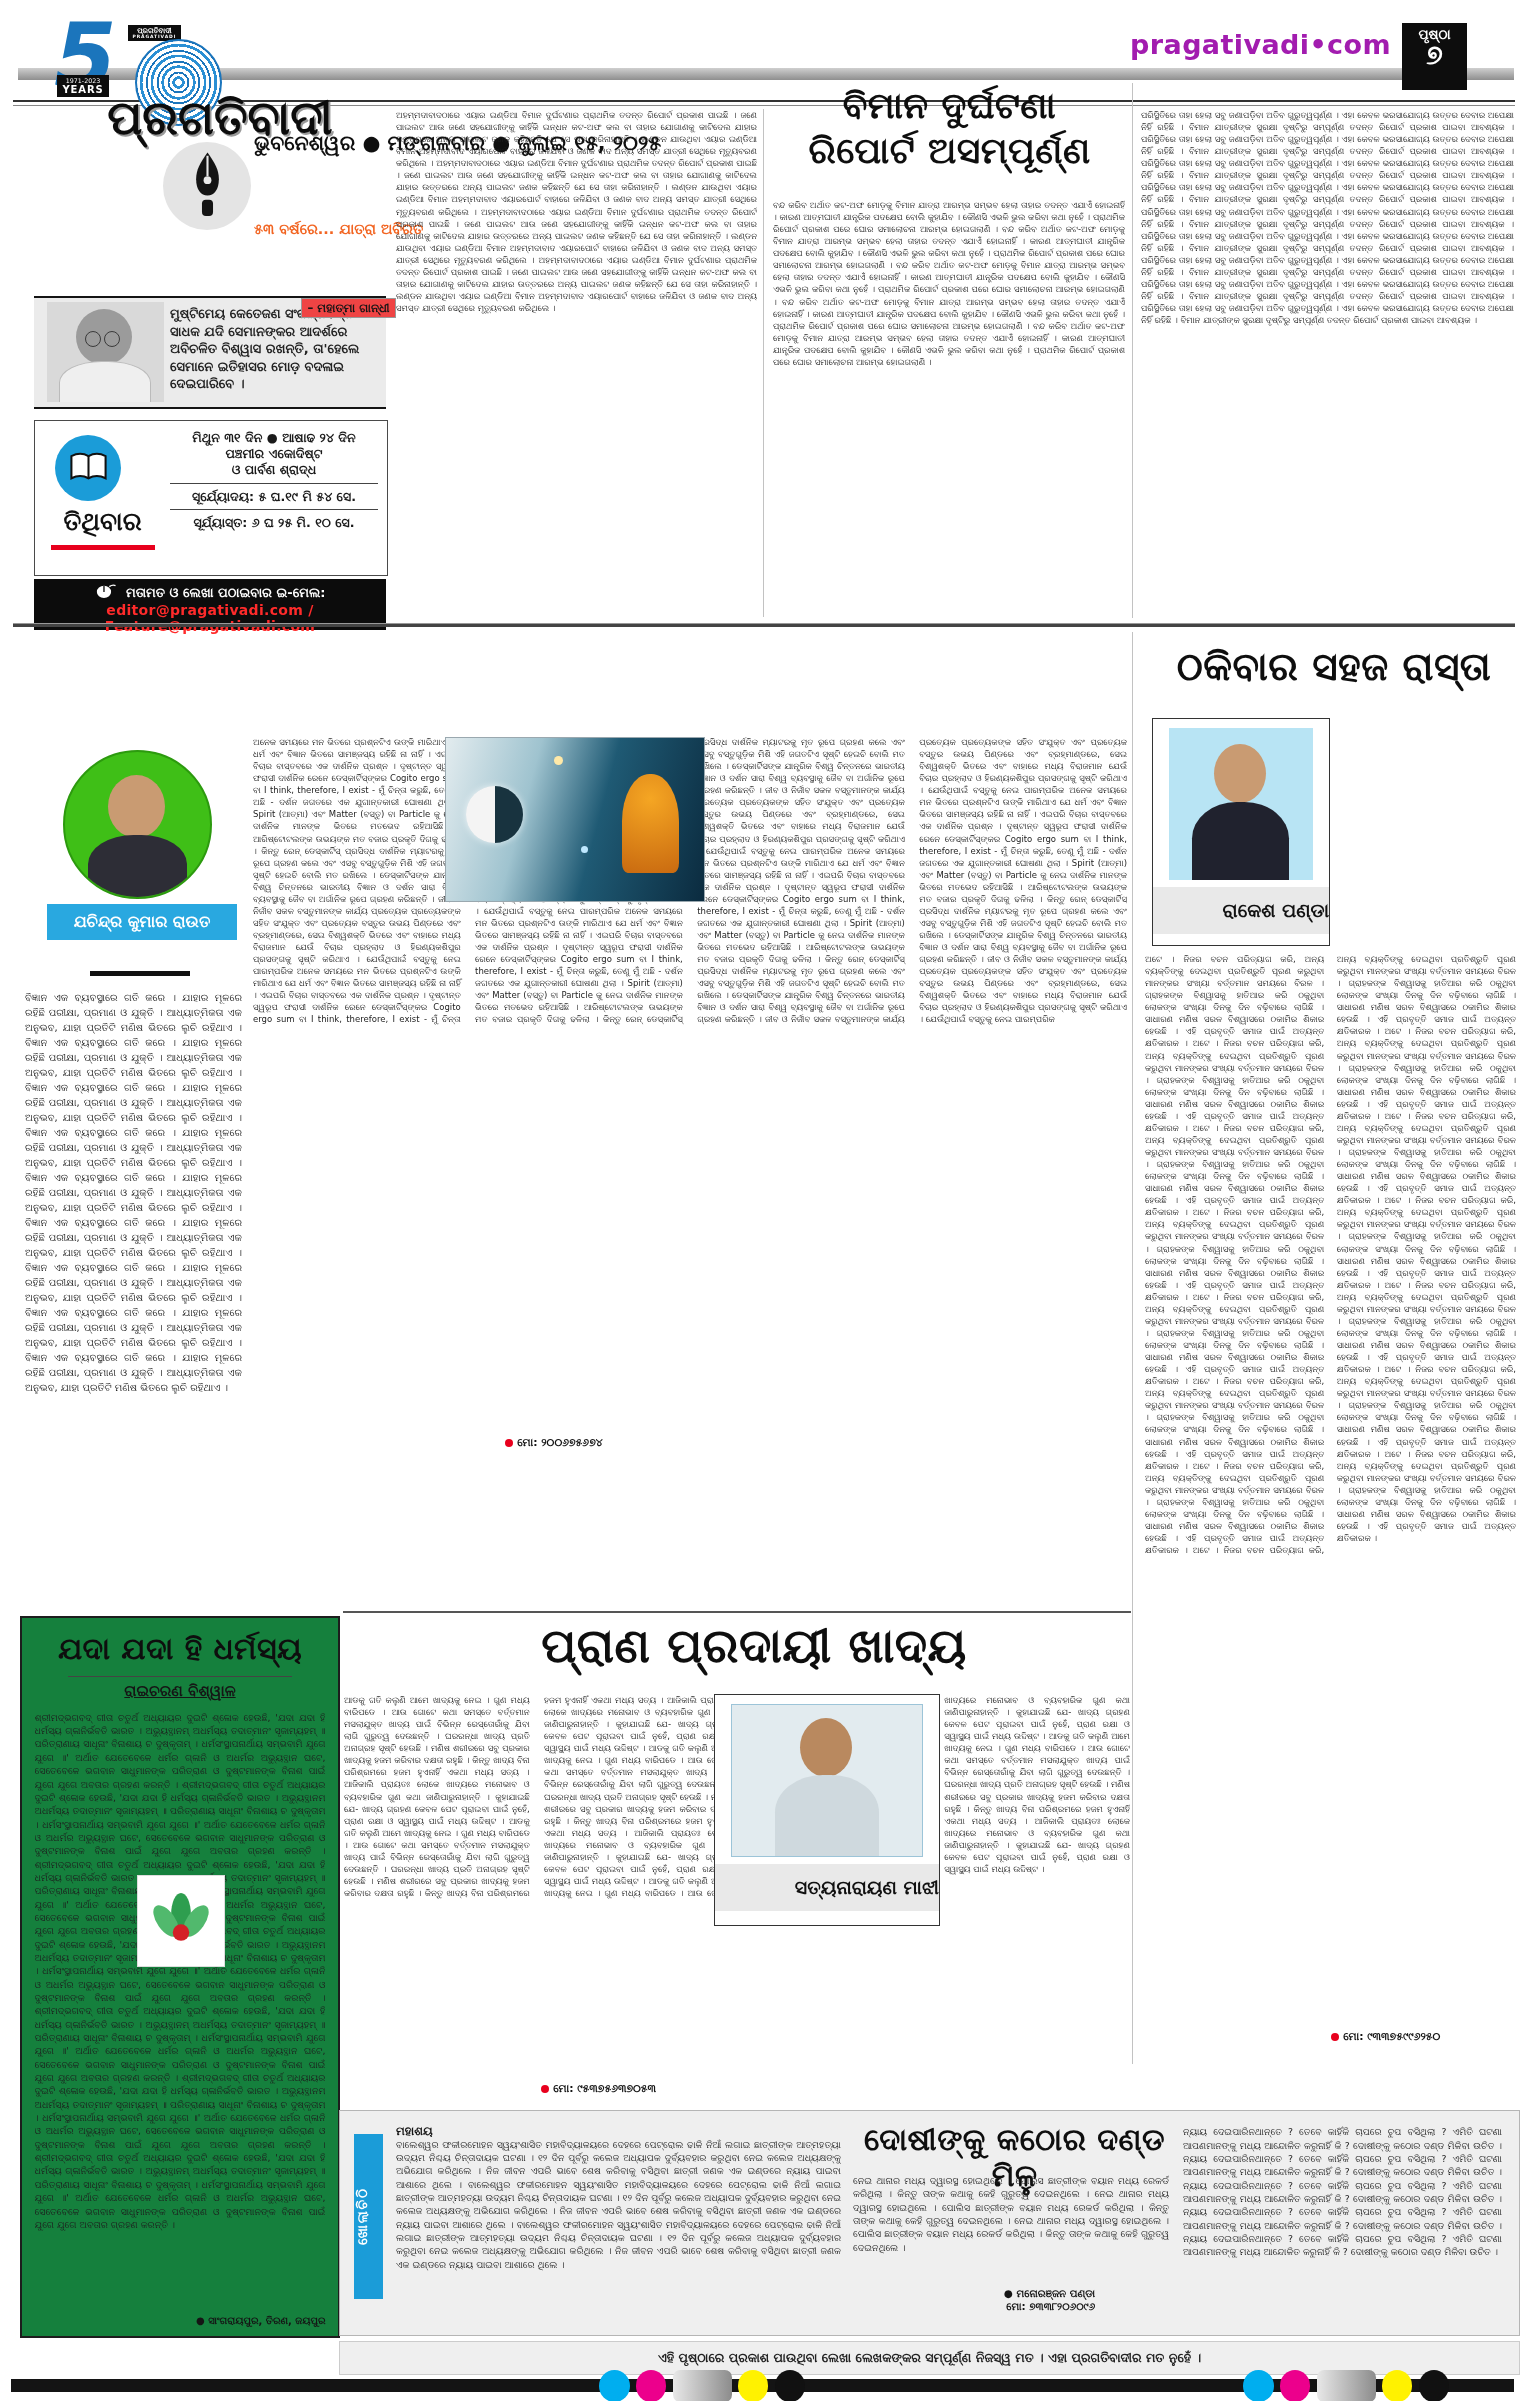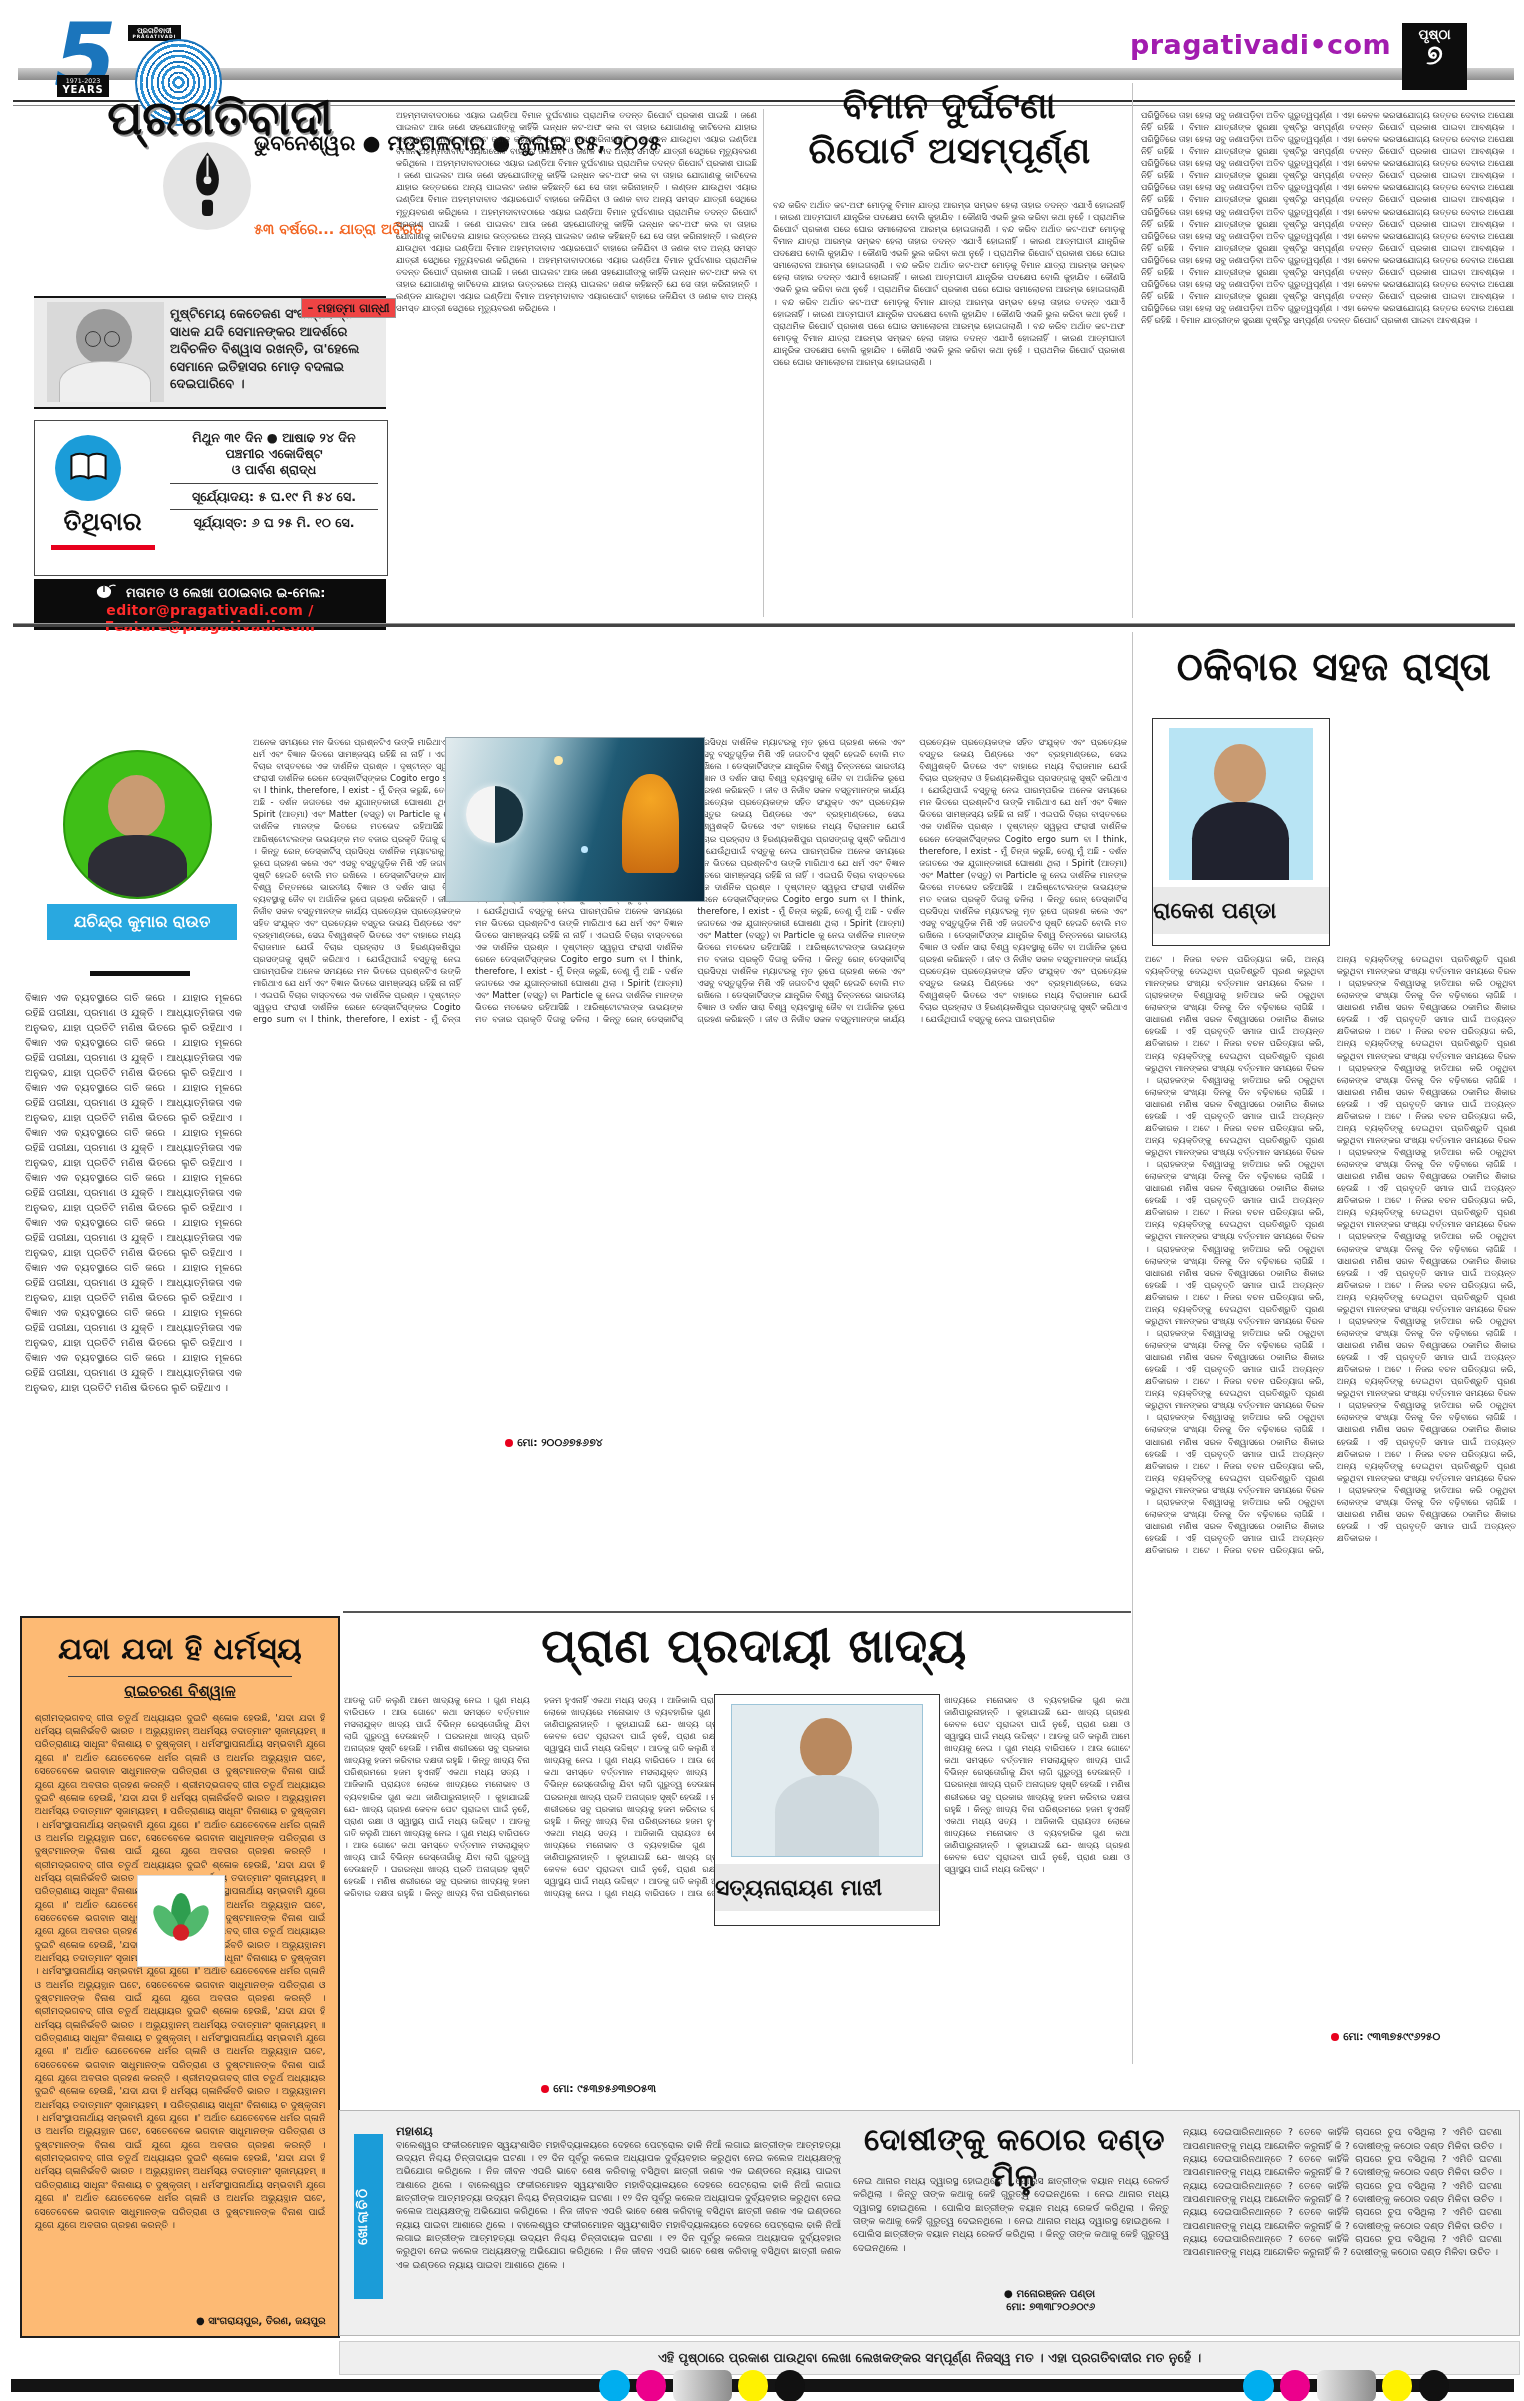--- a/index.html
+++ b/index.html
@@ -26,21 +26,21 @@
   .quote{font-weight:700;font-size:13px;line-height:1.35;color:#222;}
   .credit-chip{background:#ef4444;border:0.9px solid #9a9a9a;font-weight:700;font-size:11.7px;padding:1.8px 5.4px;text-align:right;}
   .tithibox{border:1.8px solid #4a4a4a;background:#fff;}
   .tithi-title{font-weight:900;font-size:25px;color:#111;}
   .tithi-line{font-weight:700;font-size:12.6px;color:#1a1a1a;text-align:center;}
   .redbar{background:#e8001d;height:5.4px;}
   .emailbar{background:#0c0c0c;color:#fff;}
   .emailbar .l1{font-weight:700;font-size:13px;color:#fff;}
   .emailbar .l2{font-weight:800;font-size:14px;color:#ff2b2b;letter-spacing:0.3px;}
   .nameplate{background:#29a8e0;color:#fff;font-weight:800;font-size:16px;text-align:center;line-height:2.2;}
-  .namebox{background:#e9e9e9;color:#111;font-weight:900;font-size:22px;text-align:left;}
+  .namebox{background:#e9e9e9;color:#111;font-weight:900;font-size:19px;text-align:right;}
   .photo-frame{background:#fff;border:0.9px solid #7fb6d9;}
   .portrait{position:relative;overflow:hidden;}
   .portrait .head{position:absolute;border-radius:50%;}
   .portrait .torso{position:absolute;border-radius:46% 46% 0 0;}
   .strip-vert{background:#1b9cd8;color:#fff;writing-mode:vertical-rl;transform:rotate(180deg);
               text-align:center;font-weight:800;font-size:13.5px;letter-spacing:1.8px;}
   .lettersbox{background:#efefef;border:0.9px solid #b5b5b5;}
   .disclaimer{background:#efefef;border:0.9px solid #cccccc;font-weight:700;font-size:12.6px;color:#222;
               display:flex;align-items:center;justify-content:center;}
   .cmyk{display:flex;align-items:center;gap:6.3px;}
@@ -173,21 +173,21 @@
       <div class="head" style="left:45px;top:16px;width:52px;height:59px;background:#c99b72;"></div>
       <div class="torso" style="left:23px;top:74px;width:97px;height:79px;background:#20222e;"></div>
     </div>
     <div class="namebox" style="margin-top:7.2px;height:47px;line-height:47px;">ରାକେଶ ପଣ୍ଡା</div>
   </div>
   <div class="abs body-txt just cols2" style="left:1145px;top:953px;width:371px;height:1067px;">ଅଟେ । ନିଜର ବଚନ ପରିତ୍ୟାଗ କରି, ଅନ୍ୟ ବ୍ୟକ୍ତିଙ୍କୁ ଦେଇଥିବା ପ୍ରତିଶ୍ରୁତି ପୂରଣ କରୁଥିବା ମାନଙ୍କର ସଂଖ୍ୟା ବର୍ତ୍ତମାନ ସମୟରେ ବିରଳ । ଗ୍ରାହକଙ୍କ ବିଶ୍ୱାସକୁ ହାତିଆର କରି ଠକୁଥିବା ଲୋକଙ୍କ ସଂଖ୍ୟା ଦିନକୁ ଦିନ ବଢ଼ିବାରେ ଲାଗିଛି । ସାଧାରଣ ମଣିଷ ସରଳ ବିଶ୍ୱାସରେ ଠକାମିର ଶିକାର ହେଉଛି । ଏହି ପ୍ରବୃତ୍ତି ସମାଜ ପାଇଁ ଅତ୍ୟନ୍ତ କ୍ଷତିକାରକ । ଅଟେ । ନିଜର ବଚନ ପରିତ୍ୟାଗ କରି, ଅନ୍ୟ ବ୍ୟକ୍ତିଙ୍କୁ ଦେଇଥିବା ପ୍ରତିଶ୍ରୁତି ପୂରଣ କରୁଥିବା ମାନଙ୍କର ସଂଖ୍ୟା ବର୍ତ୍ତମାନ ସମୟରେ ବିରଳ । ଗ୍ରାହକଙ୍କ ବିଶ୍ୱାସକୁ ହାତିଆର କରି ଠକୁଥିବା ଲୋକଙ୍କ ସଂଖ୍ୟା ଦିନକୁ ଦିନ ବଢ଼ିବାରେ ଲାଗିଛି । ସାଧାରଣ ମଣିଷ ସରଳ ବିଶ୍ୱାସରେ ଠକାମିର ଶିକାର ହେଉଛି । ଏହି ପ୍ରବୃତ୍ତି ସମାଜ ପାଇଁ ଅତ୍ୟନ୍ତ କ୍ଷତିକାରକ । ଅଟେ । ନିଜର ବଚନ ପରିତ୍ୟାଗ କରି, ଅନ୍ୟ ବ୍ୟକ୍ତିଙ୍କୁ ଦେଇଥିବା ପ୍ରତିଶ୍ରୁତି ପୂରଣ କରୁଥିବା ମାନଙ୍କର ସଂଖ୍ୟା ବର୍ତ୍ତମାନ ସମୟରେ ବିରଳ । ଗ୍ରାହକଙ୍କ ବିଶ୍ୱାସକୁ ହାତିଆର କରି ଠକୁଥିବା ଲୋକଙ୍କ ସଂଖ୍ୟା ଦିନକୁ ଦିନ ବଢ଼ିବାରେ ଲାଗିଛି । ସାଧାରଣ ମଣିଷ ସରଳ ବିଶ୍ୱାସରେ ଠକାମିର ଶିକାର ହେଉଛି । ଏହି ପ୍ରବୃତ୍ତି ସମାଜ ପାଇଁ ଅତ୍ୟନ୍ତ କ୍ଷତିକାରକ । ଅଟେ । ନିଜର ବଚନ ପରିତ୍ୟାଗ କରି, ଅନ୍ୟ ବ୍ୟକ୍ତିଙ୍କୁ ଦେଇଥିବା ପ୍ରତିଶ୍ରୁତି ପୂରଣ କରୁଥିବା ମାନଙ୍କର ସଂଖ୍ୟା ବର୍ତ୍ତମାନ ସମୟରେ ବିରଳ । ଗ୍ରାହକଙ୍କ ବିଶ୍ୱାସକୁ ହାତିଆର କରି ଠକୁଥିବା ଲୋକଙ୍କ ସଂଖ୍ୟା ଦିନକୁ ଦିନ ବଢ଼ିବାରେ ଲାଗିଛି । ସାଧାରଣ ମଣିଷ ସରଳ ବିଶ୍ୱାସରେ ଠକାମିର ଶିକାର ହେଉଛି । ଏହି ପ୍ରବୃତ୍ତି ସମାଜ ପାଇଁ ଅତ୍ୟନ୍ତ କ୍ଷତିକାରକ । ଅଟେ । ନିଜର ବଚନ ପରିତ୍ୟାଗ କରି, ଅନ୍ୟ ବ୍ୟକ୍ତିଙ୍କୁ ଦେଇଥିବା ପ୍ରତିଶ୍ରୁତି ପୂରଣ କରୁଥିବା ମାନଙ୍କର ସଂଖ୍ୟା ବର୍ତ୍ତମାନ ସମୟରେ ବିରଳ । ଗ୍ରାହକଙ୍କ ବିଶ୍ୱାସକୁ ହାତିଆର କରି ଠକୁଥିବା ଲୋକଙ୍କ ସଂଖ୍ୟା ଦିନକୁ ଦିନ ବଢ଼ିବାରେ ଲାଗିଛି । ସାଧାରଣ ମଣିଷ ସରଳ ବିଶ୍ୱାସରେ ଠକାମିର ଶିକାର ହେଉଛି । ଏହି ପ୍ରବୃତ୍ତି ସମାଜ ପାଇଁ ଅତ୍ୟନ୍ତ କ୍ଷତିକାରକ । ଅଟେ । ନିଜର ବଚନ ପରିତ୍ୟାଗ କରି, ଅନ୍ୟ ବ୍ୟକ୍ତିଙ୍କୁ ଦେଇଥିବା ପ୍ରତିଶ୍ରୁତି ପୂରଣ କରୁଥିବା ମାନଙ୍କର ସଂଖ୍ୟା ବର୍ତ୍ତମାନ ସମୟରେ ବିରଳ । ଗ୍ରାହକଙ୍କ ବିଶ୍ୱାସକୁ ହାତିଆର କରି ଠକୁଥିବା ଲୋକଙ୍କ ସଂଖ୍ୟା ଦିନକୁ ଦିନ ବଢ଼ିବାରେ ଲାଗିଛି । ସାଧାରଣ ମଣିଷ ସରଳ ବିଶ୍ୱାସରେ ଠକାମିର ଶିକାର ହେଉଛି । ଏହି ପ୍ରବୃତ୍ତି ସମାଜ ପାଇଁ ଅତ୍ୟନ୍ତ କ୍ଷତିକାରକ । ଅଟେ । ନିଜର ବଚନ ପରିତ୍ୟାଗ କରି, ଅନ୍ୟ ବ୍ୟକ୍ତିଙ୍କୁ ଦେଇଥିବା ପ୍ରତିଶ୍ରୁତି ପୂରଣ କରୁଥିବା ମାନଙ୍କର ସଂଖ୍ୟା ବର୍ତ୍ତମାନ ସମୟରେ ବିରଳ । ଗ୍ରାହକଙ୍କ ବିଶ୍ୱାସକୁ ହାତିଆର କରି ଠକୁଥିବା ଲୋକଙ୍କ ସଂଖ୍ୟା ଦିନକୁ ଦିନ ବଢ଼ିବାରେ ଲାଗିଛି । ସାଧାରଣ ମଣିଷ ସରଳ ବିଶ୍ୱାସରେ ଠକାମିର ଶିକାର ହେଉଛି । ଏହି ପ୍ରବୃତ୍ତି ସମାଜ ପାଇଁ ଅତ୍ୟନ୍ତ କ୍ଷତିକାରକ । ଅଟେ । ନିଜର ବଚନ ପରିତ୍ୟାଗ କରି, ଅନ୍ୟ ବ୍ୟକ୍ତିଙ୍କୁ ଦେଇଥିବା ପ୍ରତିଶ୍ରୁତି ପୂରଣ କରୁଥିବା ମାନଙ୍କର ସଂଖ୍ୟା ବର୍ତ୍ତମାନ ସମୟରେ ବିରଳ । ଗ୍ରାହକଙ୍କ ବିଶ୍ୱାସକୁ ହାତିଆର କରି ଠକୁଥିବା ଲୋକଙ୍କ ସଂଖ୍ୟା ଦିନକୁ ଦିନ ବଢ଼ିବାରେ ଲାଗିଛି । ସାଧାରଣ ମଣିଷ ସରଳ ବିଶ୍ୱାସରେ ଠକାମିର ଶିକାର ହେଉଛି । ଏହି ପ୍ରବୃତ୍ତି ସମାଜ ପାଇଁ ଅତ୍ୟନ୍ତ କ୍ଷତିକାରକ । ଅଟେ । ନିଜର ବଚନ ପରିତ୍ୟାଗ କରି, ଅନ୍ୟ ବ୍ୟକ୍ତିଙ୍କୁ ଦେଇଥିବା ପ୍ରତିଶ୍ରୁତି ପୂରଣ କରୁଥିବା ମାନଙ୍କର ସଂଖ୍ୟା ବର୍ତ୍ତମାନ ସମୟରେ ବିରଳ । ଗ୍ରାହକଙ୍କ ବିଶ୍ୱାସକୁ ହାତିଆର କରି ଠକୁଥିବା ଲୋକଙ୍କ ସଂଖ୍ୟା ଦିନକୁ ଦିନ ବଢ଼ିବାରେ ଲାଗିଛି । ସାଧାରଣ ମଣିଷ ସରଳ ବିଶ୍ୱାସରେ ଠକାମିର ଶିକାର ହେଉଛି । ଏହି ପ୍ରବୃତ୍ତି ସମାଜ ପାଇଁ ଅତ୍ୟନ୍ତ କ୍ଷତିକାରକ । ଅଟେ । ନିଜର ବଚନ ପରିତ୍ୟାଗ କରି, ଅନ୍ୟ ବ୍ୟକ୍ତିଙ୍କୁ ଦେଇଥିବା ପ୍ରତିଶ୍ରୁତି ପୂରଣ କରୁଥିବା ମାନଙ୍କର ସଂଖ୍ୟା ବର୍ତ୍ତମାନ ସମୟରେ ବିରଳ । ଗ୍ରାହକଙ୍କ ବିଶ୍ୱାସକୁ ହାତିଆର କରି ଠକୁଥିବା ଲୋକଙ୍କ ସଂଖ୍ୟା ଦିନକୁ ଦିନ ବଢ଼ିବାରେ ଲାଗିଛି । ସାଧାରଣ ମଣିଷ ସରଳ ବିଶ୍ୱାସରେ ଠକାମିର ଶିକାର ହେଉଛି । ଏହି ପ୍ରବୃତ୍ତି ସମାଜ ପାଇଁ ଅତ୍ୟନ୍ତ କ୍ଷତିକାରକ । ଅଟେ । ନିଜର ବଚନ ପରିତ୍ୟାଗ କରି, ଅନ୍ୟ ବ୍ୟକ୍ତିଙ୍କୁ ଦେଇଥିବା ପ୍ରତିଶ୍ରୁତି ପୂରଣ କରୁଥିବା ମାନଙ୍କର ସଂଖ୍ୟା ବର୍ତ୍ତମାନ ସମୟରେ ବିରଳ । ଗ୍ରାହକଙ୍କ ବିଶ୍ୱାସକୁ ହାତିଆର କରି ଠକୁଥିବା ଲୋକଙ୍କ ସଂଖ୍ୟା ଦିନକୁ ଦିନ ବଢ଼ିବାରେ ଲାଗିଛି । ସାଧାରଣ ମଣିଷ ସରଳ ବିଶ୍ୱାସରେ ଠକାମିର ଶିକାର ହେଉଛି । ଏହି ପ୍ରବୃତ୍ତି ସମାଜ ପାଇଁ ଅତ୍ୟନ୍ତ କ୍ଷତିକାରକ । ଅଟେ । ନିଜର ବଚନ ପରିତ୍ୟାଗ କରି, ଅନ୍ୟ ବ୍ୟକ୍ତିଙ୍କୁ ଦେଇଥିବା ପ୍ରତିଶ୍ରୁତି ପୂରଣ କରୁଥିବା ମାନଙ୍କର ସଂଖ୍ୟା ବର୍ତ୍ତମାନ ସମୟରେ ବିରଳ । ଗ୍ରାହକଙ୍କ ବିଶ୍ୱାସକୁ ହାତିଆର କରି ଠକୁଥିବା ଲୋକଙ୍କ ସଂଖ୍ୟା ଦିନକୁ ଦିନ ବଢ଼ିବାରେ ଲାଗିଛି । ସାଧାରଣ ମଣିଷ ସରଳ ବିଶ୍ୱାସରେ ଠକାମିର ଶିକାର ହେଉଛି । ଏହି ପ୍ରବୃତ୍ତି ସମାଜ ପାଇଁ ଅତ୍ୟନ୍ତ କ୍ଷତିକାରକ । ଅଟେ । ନିଜର ବଚନ ପରିତ୍ୟାଗ କରି, ଅନ୍ୟ ବ୍ୟକ୍ତିଙ୍କୁ ଦେଇଥିବା ପ୍ରତିଶ୍ରୁତି ପୂରଣ କରୁଥିବା ମାନଙ୍କର ସଂଖ୍ୟା ବର୍ତ୍ତମାନ ସମୟରେ ବିରଳ । ଗ୍ରାହକଙ୍କ ବିଶ୍ୱାସକୁ ହାତିଆର କରି ଠକୁଥିବା ଲୋକଙ୍କ ସଂଖ୍ୟା ଦିନକୁ ଦିନ ବଢ଼ିବାରେ ଲାଗିଛି । ସାଧାରଣ ମଣିଷ ସରଳ ବିଶ୍ୱାସରେ ଠକାମିର ଶିକାର ହେଉଛି । ଏହି ପ୍ରବୃତ୍ତି ସମାଜ ପାଇଁ ଅତ୍ୟନ୍ତ କ୍ଷତିକାରକ । ଅଟେ । ନିଜର ବଚନ ପରିତ୍ୟାଗ କରି, ଅନ୍ୟ ବ୍ୟକ୍ତିଙ୍କୁ ଦେଇଥିବା ପ୍ରତିଶ୍ରୁତି ପୂରଣ କରୁଥିବା ମାନଙ୍କର ସଂଖ୍ୟା ବର୍ତ୍ତମାନ ସମୟରେ ବିରଳ । ଗ୍ରାହକଙ୍କ ବିଶ୍ୱାସକୁ ହାତିଆର କରି ଠକୁଥିବା ଲୋକଙ୍କ ସଂଖ୍ୟା ଦିନକୁ ଦିନ ବଢ଼ିବାରେ ଲାଗିଛି । ସାଧାରଣ ମଣିଷ ସରଳ ବିଶ୍ୱାସରେ ଠକାମିର ଶିକାର ହେଉଛି । ଏହି ପ୍ରବୃତ୍ତି ସମାଜ ପାଇଁ ଅତ୍ୟନ୍ତ କ୍ଷତିକାରକ ।</div>
   <div class="abs phone-line" style="left:1328px;top:2029px;">
     <span class="reddot"></span><span>ମୋ: ୯୩୩୭୫୯୯୬୨୫୦</span>
   </div>
 
-  <div class="abs" style="left:20px;top:1616px;width:316px;height:718px;border:2.7px solid #1d1d1d;background:#fdba74;">
+  <div class="abs" style="left:20px;top:1616px;width:316px;height:718px;border:2.7px solid #1d1d1d;background:#15803d;">
     <div class="headline center" style="margin-top:12.6px;font-size:30px;">ଯଦା ଯଦା ହି ଧର୍ମସ୍ୟ</div>
     <div style="width:224px;margin:9px auto 0;border-top:1.3px solid #444;"></div>
     <div class="center" style="font-size:15.2px;font-weight:800;text-decoration:underline;margin-top:5.4px;">ରାଇଚରଣ ବିଶ୍ୱାଳ</div>
     <div class="body-txt just" style="margin:10.8px 12.6px 0;height:556px;font-size:9.4px;">ଶ୍ରୀମଦ୍ଭଗବଦ୍ ଗୀତା ଚତୁର୍ଥ ଅଧ୍ୟାୟର ଦୁଇଟି ଶ୍ଳୋକ ହେଉଛି, 'ଯଦା ଯଦା ହି ଧର୍ମସ୍ୟ ଗ୍ଳାନିର୍ଭବତି ଭାରତ । ଅଭ୍ୟୁତ୍ଥାନମ୍ ଅଧର୍ମସ୍ୟ ତଦାତ୍ମାନଂ ସୃଜାମ୍ୟହମ୍ ॥ ପରିତ୍ରାଣାୟ ସାଧୂନାଂ ବିନାଶାୟ ଚ ଦୁଷ୍କୃତାମ୍ । ଧର୍ମସଂସ୍ଥାପନାର୍ଥାୟ ସମ୍ଭବାମି ଯୁଗେ ଯୁଗେ ॥' ଅର୍ଥାତ ଯେତେବେଳେ ଧର୍ମର ଗ୍ଳାନି ଓ ଅଧର୍ମର ଅଭ୍ୟୁତ୍ଥାନ ଘଟେ, ସେତେବେଳେ ଭଗବାନ ସାଧୁମାନଙ୍କ ପରିତ୍ରାଣ ଓ ଦୁଷ୍ଟମାନଙ୍କ ବିନାଶ ପାଇଁ ଯୁଗେ ଯୁଗେ ଅବତାର ଗ୍ରହଣ କରନ୍ତି । ଶ୍ରୀମଦ୍ଭଗବଦ୍ ଗୀତା ଚତୁର୍ଥ ଅଧ୍ୟାୟର ଦୁଇଟି ଶ୍ଳୋକ ହେଉଛି, 'ଯଦା ଯଦା ହି ଧର୍ମସ୍ୟ ଗ୍ଳାନିର୍ଭବତି ଭାରତ । ଅଭ୍ୟୁତ୍ଥାନମ୍ ଅଧର୍ମସ୍ୟ ତଦାତ୍ମାନଂ ସୃଜାମ୍ୟହମ୍ ॥ ପରିତ୍ରାଣାୟ ସାଧୂନାଂ ବିନାଶାୟ ଚ ଦୁଷ୍କୃତାମ୍ । ଧର୍ମସଂସ୍ଥାପନାର୍ଥାୟ ସମ୍ଭବାମି ଯୁଗେ ଯୁଗେ ॥' ଅର୍ଥାତ ଯେତେବେଳେ ଧର୍ମର ଗ୍ଳାନି ଓ ଅଧର୍ମର ଅଭ୍ୟୁତ୍ଥାନ ଘଟେ, ସେତେବେଳେ ଭଗବାନ ସାଧୁମାନଙ୍କ ପରିତ୍ରାଣ ଓ ଦୁଷ୍ଟମାନଙ୍କ ବିନାଶ ପାଇଁ ଯୁଗେ ଯୁଗେ ଅବତାର ଗ୍ରହଣ କରନ୍ତି । ଶ୍ରୀମଦ୍ଭଗବଦ୍ ଗୀତା ଚତୁର୍ଥ ଅଧ୍ୟାୟର ଦୁଇଟି ଶ୍ଳୋକ ହେଉଛି, 'ଯଦା ଯଦା ହି ଧର୍ମସ୍ୟ ଗ୍ଳାନିର୍ଭବତି ଭାରତ । ଅଭ୍ୟୁତ୍ଥାନମ୍ ଅଧର୍ମସ୍ୟ ତଦାତ୍ମାନଂ ସୃଜାମ୍ୟହମ୍ ॥ ପରିତ୍ରାଣାୟ ସାଧୂନାଂ ବିନାଶାୟ ଚ ଦୁଷ୍କୃତାମ୍ । ଧର୍ମସଂସ୍ଥାପନାର୍ଥାୟ ସମ୍ଭବାମି ଯୁଗେ ଯୁଗେ ॥' ଅର୍ଥାତ ଯେତେବେଳେ ଧର୍ମର ଗ୍ଳାନି ଓ ଅଧର୍ମର ଅଭ୍ୟୁତ୍ଥାନ ଘଟେ, ସେତେବେଳେ ଭଗବାନ ସାଧୁମାନଙ୍କ ପରିତ୍ରାଣ ଓ ଦୁଷ୍ଟମାନଙ୍କ ବିନାଶ ପାଇଁ ଯୁଗେ ଯୁଗେ ଅବତାର ଗ୍ରହଣ କରନ୍ତି । ଶ୍ରୀମଦ୍ଭଗବଦ୍ ଗୀତା ଚତୁର୍ଥ ଅଧ୍ୟାୟର ଦୁଇଟି ଶ୍ଳୋକ ହେଉଛି, 'ଯଦା ଯଦା ହି ଧର୍ମସ୍ୟ ଗ୍ଳାନିର୍ଭବତି ଭାରତ । ଅଭ୍ୟୁତ୍ଥାନମ୍ ଅଧର୍ମସ୍ୟ ତଦାତ୍ମାନଂ ସୃଜାମ୍ୟହମ୍ ॥ ପରିତ୍ରାଣାୟ ସାଧୂନାଂ ବିନାଶାୟ ଚ ଦୁଷ୍କୃତାମ୍ । ଧର୍ମସଂସ୍ଥାପନାର୍ଥାୟ ସମ୍ଭବାମି ଯୁଗେ ଯୁଗେ ॥' ଅର୍ଥାତ ଯେତେବେଳେ ଧର୍ମର ଗ୍ଳାନି ଓ ଅଧର୍ମର ଅଭ୍ୟୁତ୍ଥାନ ଘଟେ, ସେତେବେଳେ ଭଗବାନ ସାଧୁମାନଙ୍କ ପରିତ୍ରାଣ ଓ ଦୁଷ୍ଟମାନଙ୍କ ବିନାଶ ପାଇଁ ଯୁଗେ ଯୁଗେ ଅବତାର ଗ୍ରହଣ କରନ୍ତି । ଶ୍ରୀମଦ୍ଭଗବଦ୍ ଗୀତା ଚତୁର୍ଥ ଅଧ୍ୟାୟର ଦୁଇଟି ଶ୍ଳୋକ ହେଉଛି, 'ଯଦା ଯଦା ହି ଧର୍ମସ୍ୟ ଗ୍ଳାନିର୍ଭବତି ଭାରତ । ଅଭ୍ୟୁତ୍ଥାନମ୍ ଅଧର୍ମସ୍ୟ ତଦାତ୍ମାନଂ ସୃଜାମ୍ୟହମ୍ ॥ ପରିତ୍ରାଣାୟ ସାଧୂନାଂ ବିନାଶାୟ ଚ ଦୁଷ୍କୃତାମ୍ । ଧର୍ମସଂସ୍ଥାପନାର୍ଥାୟ ସମ୍ଭବାମି ଯୁଗେ ଯୁଗେ ॥' ଅର୍ଥାତ ଯେତେବେଳେ ଧର୍ମର ଗ୍ଳାନି ଓ ଅଧର୍ମର ଅଭ୍ୟୁତ୍ଥାନ ଘଟେ, ସେତେବେଳେ ଭଗବାନ ସାଧୁମାନଙ୍କ ପରିତ୍ରାଣ ଓ ଦୁଷ୍ଟମାନଙ୍କ ବିନାଶ ପାଇଁ ଯୁଗେ ଯୁଗେ ଅବତାର ଗ୍ରହଣ କରନ୍ତି । ଶ୍ରୀମଦ୍ଭଗବଦ୍ ଗୀତା ଚତୁର୍ଥ ଅଧ୍ୟାୟର ଦୁଇଟି ଶ୍ଳୋକ ହେଉଛି, 'ଯଦା ଯଦା ହି ଧର୍ମସ୍ୟ ଗ୍ଳାନିର୍ଭବତି ଭାରତ । ଅଭ୍ୟୁତ୍ଥାନମ୍ ଅଧର୍ମସ୍ୟ ତଦାତ୍ମାନଂ ସୃଜାମ୍ୟହମ୍ ॥ ପରିତ୍ରାଣାୟ ସାଧୂନାଂ ବିନାଶାୟ ଚ ଦୁଷ୍କୃତାମ୍ । ଧର୍ମସଂସ୍ଥାପନାର୍ଥାୟ ସମ୍ଭବାମି ଯୁଗେ ଯୁଗେ ॥' ଅର୍ଥାତ ଯେତେବେଳେ ଧର୍ମର ଗ୍ଳାନି ଓ ଅଧର୍ମର ଅଭ୍ୟୁତ୍ଥାନ ଘଟେ, ସେତେବେଳେ ଭଗବାନ ସାଧୁମାନଙ୍କ ପରିତ୍ରାଣ ଓ ଦୁଷ୍ଟମାନଙ୍କ ବିନାଶ ପାଇଁ ଯୁଗେ ଯୁଗେ ଅବତାର ଗ୍ରହଣ କରନ୍ତି । ଶ୍ରୀମଦ୍ଭଗବଦ୍ ଗୀତା ଚତୁର୍ଥ ଅଧ୍ୟାୟର ଦୁଇଟି ଶ୍ଳୋକ ହେଉଛି, 'ଯଦା ଯଦା ହି ଧର୍ମସ୍ୟ ଗ୍ଳାନିର୍ଭବତି ଭାରତ । ଅଭ୍ୟୁତ୍ଥାନମ୍ ଅଧର୍ମସ୍ୟ ତଦାତ୍ମାନଂ ସୃଜାମ୍ୟହମ୍ ॥ ପରିତ୍ରାଣାୟ ସାଧୂନାଂ ବିନାଶାୟ ଚ ଦୁଷ୍କୃତାମ୍ । ଧର୍ମସଂସ୍ଥାପନାର୍ଥାୟ ସମ୍ଭବାମି ଯୁଗେ ଯୁଗେ ॥' ଅର୍ଥାତ ଯେତେବେଳେ ଧର୍ମର ଗ୍ଳାନି ଓ ଅଧର୍ମର ଅଭ୍ୟୁତ୍ଥାନ ଘଟେ, ସେତେବେଳେ ଭଗବାନ ସାଧୁମାନଙ୍କ ପରିତ୍ରାଣ ଓ ଦୁଷ୍ଟମାନଙ୍କ ବିନାଶ ପାଇଁ ଯୁଗେ ଯୁଗେ ଅବତାର ଗ୍ରହଣ କରନ୍ତି ।</div>
     <div class="abs ornament" style="left:115px;top:257px;width:86px;height:90px;background:#fff;border:0.9px solid #ddd;">
       <svg width="66" height="66" viewBox="0 0 40 40">
         <ellipse cx="20" cy="16" rx="6" ry="13" fill="#2e9e4f"></ellipse>
         <ellipse cx="11" cy="20" rx="5.5" ry="11" fill="#51b96d" transform="rotate(-35 11 20)"></ellipse>
         <ellipse cx="29" cy="20" rx="5.5" ry="11" fill="#51b96d" transform="rotate(35 29 20)"></ellipse>
         <circle cx="20" cy="27" r="5" fill="#d42027"></circle>

